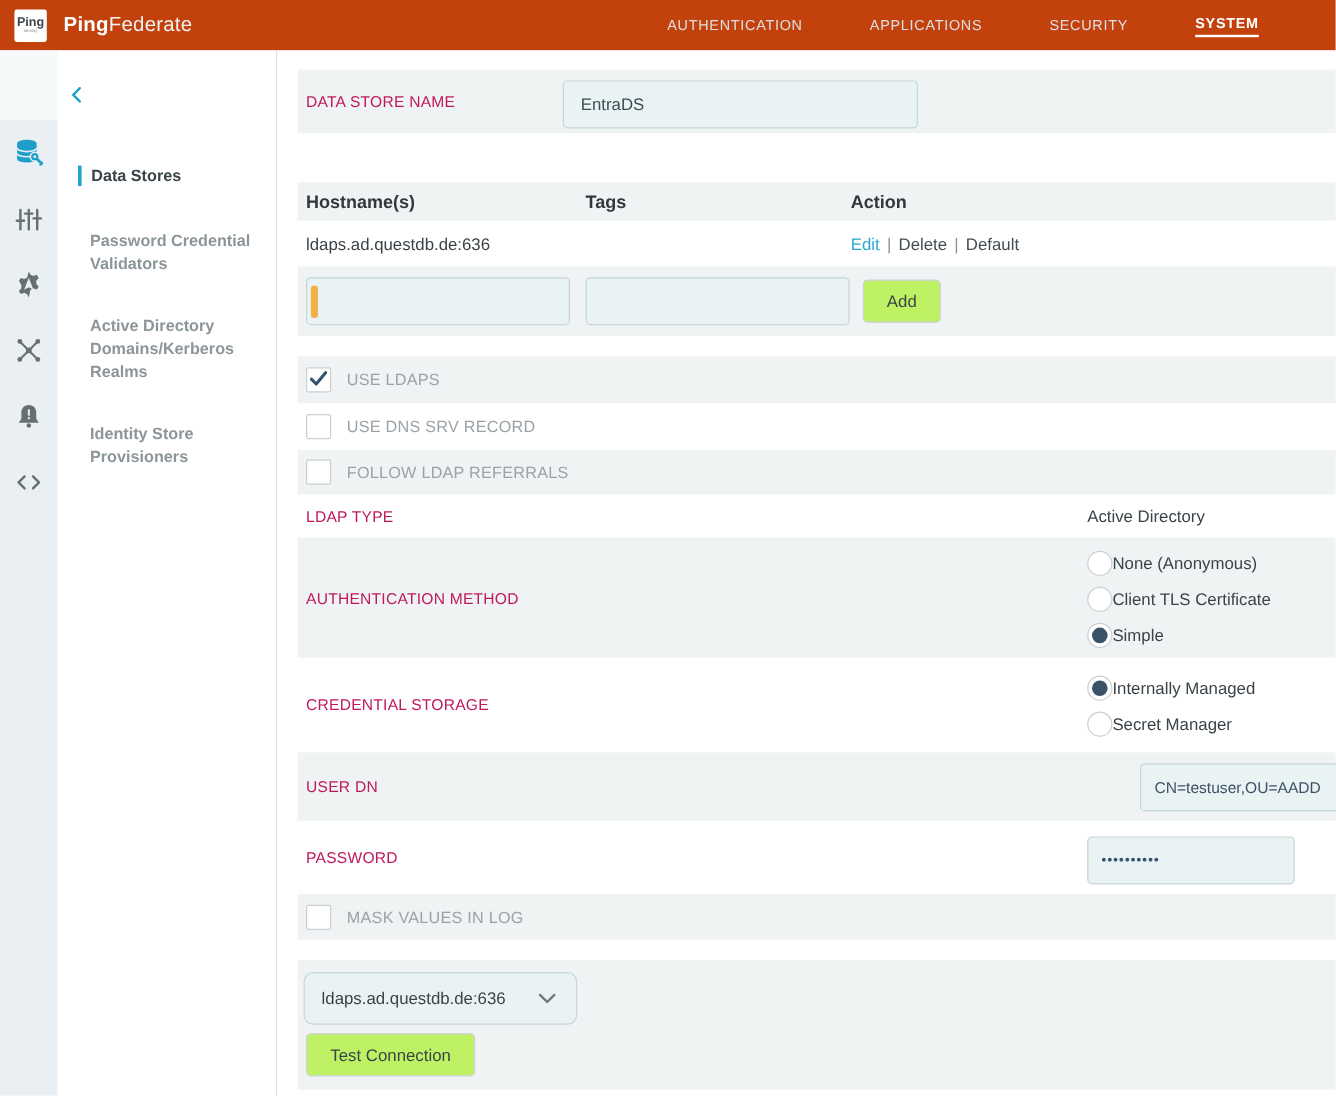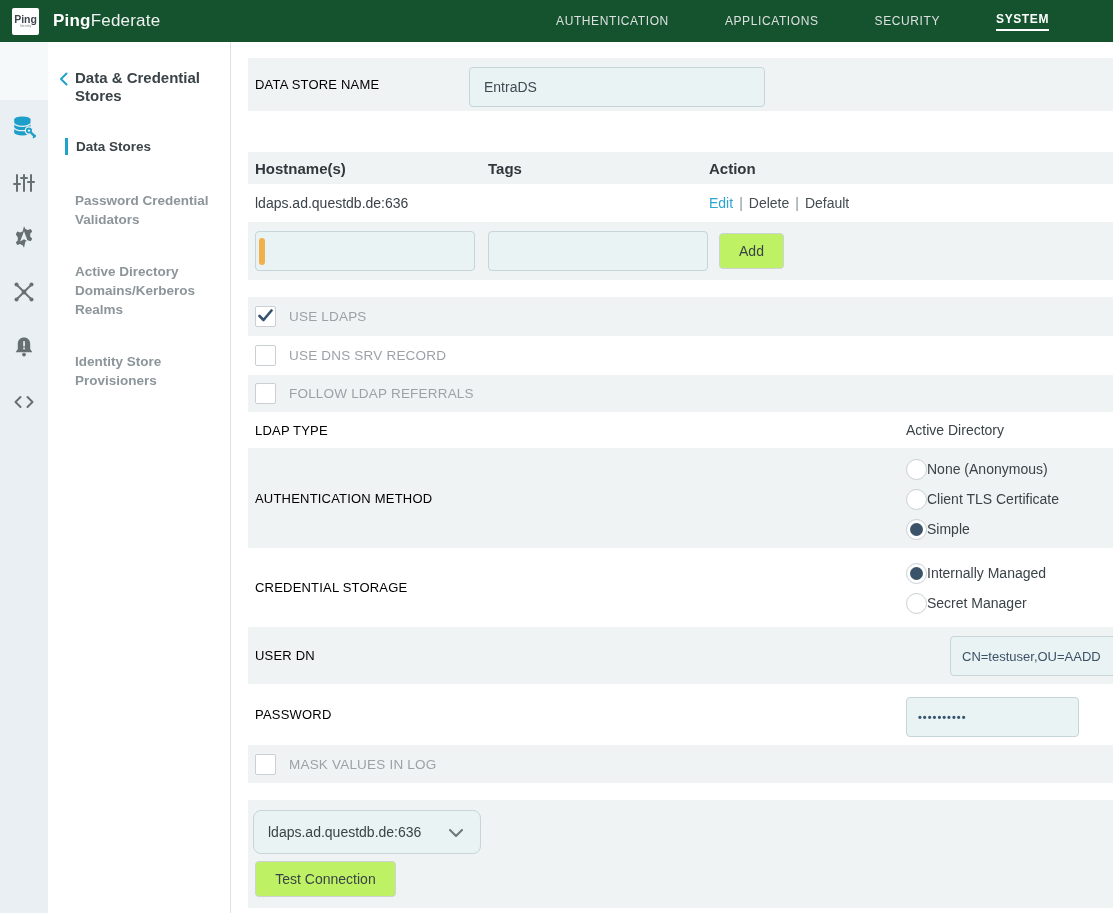--- a/index.html
+++ b/index.html
@@ -1,21 +1,21 @@
 <!DOCTYPE html>
 <html><head>
 <meta charset="utf-8">
 <style>
   * { margin:0; padding:0; box-sizing:border-box; }
   html,body { width:1113px; height:913px; overflow:hidden;
     font-family:"Liberation Sans","DejaVu Sans",sans-serif; background:#fff; }
 
   
   .topbar { position:absolute; left:0; top:0; width:1113px; height:42px;
-    background:#14532d; display:flex; align-items:center; }
+    background:#c2410c; display:flex; align-items:center; }
   .logo-box { width:27px; height:27px; background:#fff; border-radius:2px;
     margin-left:12px; display:flex; flex-direction:column; align-items:center; justify-content:center; }
   .logo-main { font-size:10.5px; font-weight:bold; color:#3F474B; line-height:10px; }
   .logo-sub { font-size:3.5px; color:#8A9296; line-height:4px; }
   .product { margin-left:14px; font-size:17px; color:#fff; letter-spacing:.2px; }
   .product .bold { font-weight:bold; }
   .product .light { font-weight:normal; color:#F0F2F3; }
   .topnav { margin-left:auto; display:flex; align-items:center; gap:56px; margin-right:64px; }
   .topnav .nav-item { font-size:12px; letter-spacing:.6px; color:#DDE0E2; cursor:pointer; }
   .topnav .nav-item.active { color:#fff; font-weight:bold; border-bottom:2px solid #fff; padding-bottom:3px; }
@@ -40,21 +40,21 @@
   .si-2 { top:149px; width:145px; }
   .si-3 { top:220px; width:152px; }
   .si-4 { top:310px; width:145px; }
 
   
   .content { position:absolute; left:231px; top:42px; width:882px; height:871px; background:#fff; }
   .row { position:relative; margin-left:17px; width:865px; }
   .gray { background:#F0F3F4; }
   .sp16 { height:16px; } .sp41 { height:41px; } .sp17 { height:17px; }
 
-  .flabel { font-size:13px; color:#000000; letter-spacing:.2px; }
+  .flabel { font-size:13px; color:#be185d; letter-spacing:.2px; }
   .lab-flex { position:absolute; left:7px; top:0; bottom:0; display:flex; align-items:center; }
 
   .r-name { height:53px; }
   .field-input { position:absolute; background:#E9F3F4; border:1px solid #C5D5D8;
     border-radius:4px; font-family:inherit; font-size:14px; color:#3D4B55; outline:none; }
   .name-input { left:221px; top:9px; width:296px; height:40px; padding-left:14px; }
 
   .thead { height:32px; display:flex; align-items:center; }
   .thead .c { font-size:15px; font-weight:bold; color:#31383C; }
   .trow { height:38px; display:flex; align-items:center; background:#fff; }
@@ -203,21 +203,20 @@
     </svg>
   </div>
 </div>
 
 <div class="sidenav">
   <span class="side-chevron">
     <svg width="9" height="14" viewBox="0 0 9 14" fill="none" stroke="#1FA3CC" stroke-width="2" stroke-linecap="round" stroke-linejoin="round">
         <path d="M7.5 1.5L2 7l5.5 5.5"></path>
       </svg>
   </span>
-  <div class="side-title">Data &amp; Credential Stores</div>
 
   <div class="side-active">
     <span class="bar"></span>
     <span class="lbl">Data Stores</span>
   </div>
   <div class="side-item si-2">Password Credential Validators</div>
   <div class="side-item si-3">Active Directory Domains/Kerberos Realms</div>
   <div class="side-item si-4">Identity Store Provisioners</div>
 </div>
 

